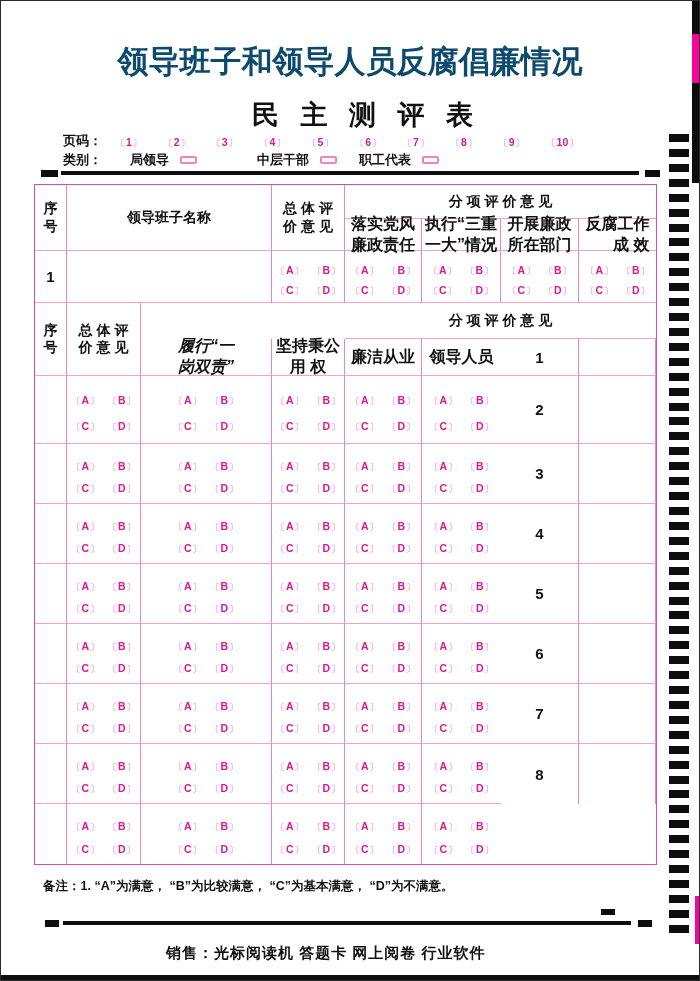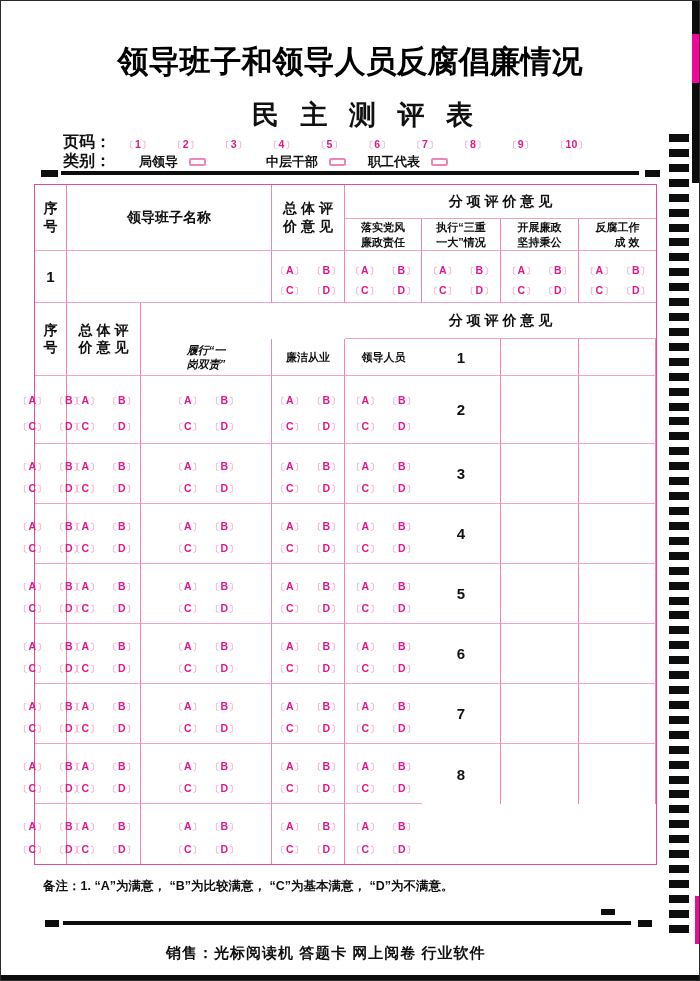--- a/index.html
+++ b/index.html
@@ -1,40 +1,40 @@
 <!DOCTYPE html>
 <html><head>
 <meta charset="utf-8">
 <style>
   html,body{margin:0;padding:0;background:#d8d8d8;}
   *{box-sizing:border-box;font-family:"Liberation Sans","DejaVu Sans",sans-serif;}
   .page{position:relative;width:700px;height:981px;background:#ffffff;border:1px solid #2a2a2a;overflow:hidden;margin:0 auto;}
-  .title1{position:absolute;top:40px;left:0;width:100%;text-align:center;font-size:31px;font-weight:bold;color:#000000;letter-spacing:0px;}
+  .title1{position:absolute;top:40px;left:0;width:100%;text-align:center;font-size:31px;font-weight:bold;color:#0c4a6e;letter-spacing:0px;}
   .title2{position:absolute;top:96px;left:16px;width:100%;text-align:center;font-size:27px;font-weight:bold;color:#111;letter-spacing:7px;}
   .meta{position:absolute;left:62px;display:flex;align-items:center;}
-  .meta-label{font-size:16px;font-weight:bold;color:#111;white-space:nowrap;}
+  .meta-label{font-size:13px;font-weight:bold;color:#111;white-space:nowrap;}
   .pgrow{top:131px;}
   .ctrow{top:150px;}
   .pbubbles{display:flex;margin-left:14px;}
   .pbubbles .bub{margin-right:22px;}
   .bub{white-space:nowrap;cursor:pointer;}
   .bk{color:#f2a0c8;font-size:9px;font-weight:bold;}
   .bl{color:#e0188c;font-size:10.5px;font-weight:bold;padding:0 1px;}
   .catitem{display:flex;align-items:center;}
   .catlabel{font-size:13px;font-weight:bold;color:#111;white-space:nowrap;}
   .catrect{display:inline-block;width:17px;height:8px;border:2px solid #ef84bb;border-radius:2px;background:#fff;margin-left:11px;cursor:pointer;}
   .hline{position:absolute;background:#0d0d0d;}
   .form-table{position:absolute;left:33px;top:183px;width:623px;border:1px solid #dd4f9b;}
   .grid1{display:grid;grid-template-columns:32px 205px 73px 77px 79px 78px 77px;grid-template-rows:34px 32px 52px;}
   .grid2{display:grid;grid-template-columns:32px 74px 131px 73px 77px 79px 78px 77px;grid-template-rows:36px 37px 68px repeat(7,60px);}
   .c{border-right:1px solid #ee86ba;border-bottom:1px solid #f0a2cb;display:flex;align-items:center;justify-content:center;text-align:center;color:#111;}
   .nr{border-right:none;text-align:right;}
   .nb{border-bottom:none;}
   .hdr{font-size:14px;font-weight:bold;line-height:1.25;}
-  .sub{font-size:11px;font-weight:bold;line-height:1.3;}
+  .sub{font-size:16px;font-weight:bold;line-height:1.3;}
   .seqcell{font-size:15px;font-weight:bold;}
   .bcell{flex-direction:column;justify-content:space-evenly;padding:7px 0 2px 0;}
   .bline{display:flex;gap:9px;}
   .notes{position:absolute;left:42px;font-size:12.5px;font-weight:bold;color:#111;white-space:nowrap;}
   .fillmark{display:inline-block;width:14px;height:5px;background:#111;margin:0 5px;vertical-align:middle;}
   .pinkbr{color:#e878b4;font-weight:bold;}
   .sales{position:absolute;left:165px;top:943px;font-size:15px;font-weight:bold;color:#111;letter-spacing:1px;}
   .tmark{position:absolute;left:668px;width:20px;height:8px;background:#0d0d0d;}
   .edge-bar{position:absolute;right:0;top:0;width:7px;height:182px;background:#0d0d0d;}
   .edge-mag-top{position:absolute;right:0;top:33px;width:7px;height:49px;background:#f5059e;}
@@ -119,21 +119,21 @@
         </div>
         <div class="c sub" style="grid-row: 2;">
           <div style="pointer-events: none;">
             <div>执行“三重</div>
             <div>一大”情况</div>
           </div>
         </div>
         <div class="c sub" style="grid-row: 2;">
           <div style="pointer-events: none;">
             <div>开展廉政</div>
-            <div>坚持秉公</div>
+            <div>所在部门</div>
           </div>
         </div>
         <div class="c sub nr" style="grid-row: 2;">
           <div style="pointer-events: none;">
             <div>反腐工作</div>
             <div>成  效</div>
           </div>
         </div>
         <div class="c seqcell">1</div>
         <div class="c"></div>
@@ -203,20 +203,26 @@
         </div>
         <div class="c hdr nr" style="grid-column: 5 / 9;">
           <div style="pointer-events: none;">
             <div>分 项 评 价 意 见</div>
           </div>
         </div>
         <div class="c sub" style="grid-row: 2; font-style: italic;">
           <div style="pointer-events: none;">
             <div>履行“一</div>
             <div>岗双责”</div>
+          </div>
+        </div>
+        <div class="c sub" style="grid-row: 2;">
+          <div style="pointer-events: none;">
+            <div>坚持秉公</div>
+            <div>用  权</div>
           </div>
         </div>
         <div class="c sub" style="grid-row: 2;">
           <div style="pointer-events: none;">
             <div>廉洁从业</div>
           </div>
         </div>
         <div class="c sub nr" style="grid-row: 2;">
           <div style="pointer-events: none;">
             <div>领导人员</div>

